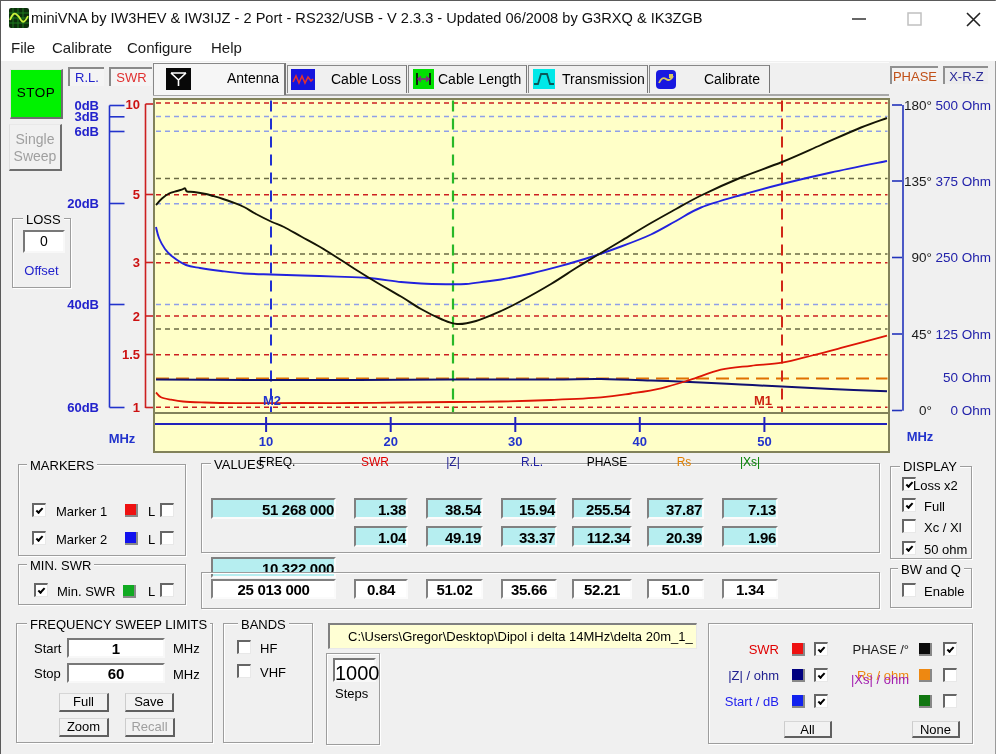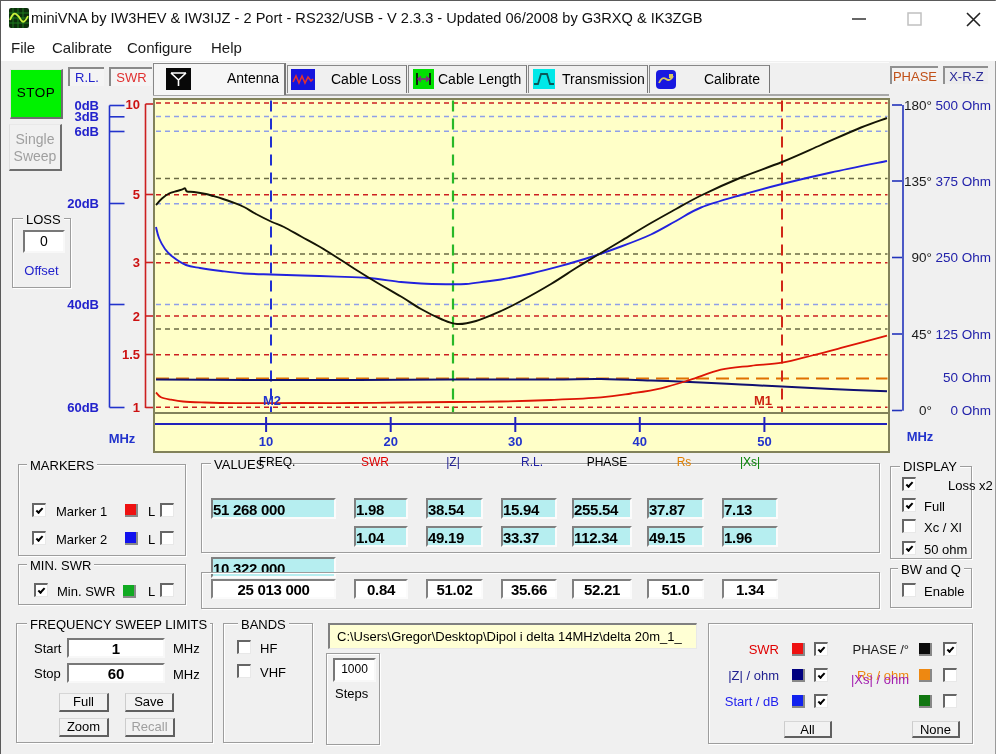--- a/index.html
+++ b/index.html
@@ -19,21 +19,21 @@
 .sunk { background:#ffffff; border-top:2px solid #787878; border-left:2px solid #787878;
   border-bottom:2px solid #f8f8f8; border-right:2px solid #f8f8f8; }
 .grp { position:absolute; border:1px solid #9d9d9d; box-shadow:1px 1px 0 #ffffff, inset 1px 1px 0 #ffffff; }
 .grplab { position:absolute; background:#f0f0f0; font-size:13px; color:#000; padding:0 3px; white-space:nowrap; }
 .cb { position:absolute; width:14px; height:14px; background:#ffffff; border-top:2px solid #666666;
   border-left:2px solid #666666; border-bottom:1px solid #e8e8e8; border-right:1px solid #e8e8e8; }
 .cb span { position:absolute; left:1.5px; top:2.5px; width:7px; height:4px; border-left:2px solid #000; border-bottom:2px solid #000; transform:rotate(-47deg); }
 .sw { position:absolute; width:13px; height:13px; border-right:2px solid #888; border-bottom:2px solid #888; }
 .lab { position:absolute; font-size:13px; color:#000; white-space:nowrap; }
 .vbox { position:absolute; height:21px; background:#b6eef0; border-top:2px solid #808080; border-left:2px solid #808080;
-  border-bottom:2px solid #fbfbfb; border-right:2px solid #fbfbfb; text-align:left; font-size:15px; font-weight:bold; color:#000; padding-top:1px; letter-spacing:-0.3px; }
+  border-bottom:2px solid #fbfbfb; border-right:2px solid #fbfbfb; text-align:right; font-size:15px; font-weight:bold; color:#000; padding-top:1px; letter-spacing:-0.3px; }
 .wbox { position:absolute; height:20px; background:#ffffff; border-top:2px solid #808080; border-left:2px solid #808080;
   border-bottom:2px solid #fbfbfb; border-right:2px solid #fbfbfb; text-align:center; font-size:15px; font-weight:bold; color:#000; padding-top:0px; letter-spacing:-0.3px; }
 .hdr { position:absolute; top:454px; font-size:12px; white-space:nowrap; }
 .tab { position:absolute; top:64px; height:28px; background:#f0f0f0; border-top:1px solid #888;
   border-left:1px solid #888; border-right:1px solid #777; }
 .tabtxt { position:absolute; font-size:14px; color:#000; white-space:nowrap; }
 </style>
 </head>
 <body>
 <div id="win">
@@ -213,47 +213,47 @@
 <div class="grp" style="left:200px;top:462px;width:679px;height:90px"></div>
 <div class="grplab" style="left:210px;top:456px">VALUES</div>
 <div class="hdr" style="left:276px;transform:translateX(-50%);color:#000">FREQ.</div>
 <div class="hdr" style="left:374px;transform:translateX(-50%);color:#e00000">SWR</div>
 <div class="hdr" style="left:452px;transform:translateX(-50%);color:#202090">|Z|</div>
 <div class="hdr" style="left:531px;transform:translateX(-50%);color:#2020a0">R.L.</div>
 <div class="hdr" style="left:606px;transform:translateX(-50%);color:#000">PHASE</div>
 <div class="hdr" style="left:683px;transform:translateX(-50%);color:#e08000">Rs</div>
 <div class="hdr" style="left:749px;transform:translateX(-50%);color:#008000">|Xs|</div>
 <div class="vbox" style="left:210px;top:497px;width:125px">51 268 000</div>
-<div class="vbox" style="left:353px;top:497px;width:54px">1.98</div>
+<div class="vbox" style="left:353px;top:497px;width:54px">1.38</div>
 <div class="vbox" style="left:425px;top:497px;width:57px">38.54</div>
 <div class="vbox" style="left:500px;top:497px;width:56px">15.94</div>
 <div class="vbox" style="left:571px;top:497px;width:60px">255.54</div>
 <div class="vbox" style="left:646px;top:497px;width:57px">37.87</div>
 <div class="vbox" style="left:721px;top:497px;width:56px">7.13</div>
 <div class="vbox" style="left:210px;top:556px;width:125px">10 322 000</div>
 <div class="vbox" style="left:353px;top:525px;width:54px">1.04</div>
 <div class="vbox" style="left:425px;top:525px;width:57px">49.19</div>
 <div class="vbox" style="left:500px;top:525px;width:56px">33.37</div>
 <div class="vbox" style="left:571px;top:525px;width:60px">112.34</div>
-<div class="vbox" style="left:646px;top:525px;width:57px">49.15</div>
+<div class="vbox" style="left:646px;top:525px;width:57px">20.39</div>
 <div class="vbox" style="left:721px;top:525px;width:56px">1.96</div>
 <div class="abs" style="left:200px;top:571px;width:679px;height:37px;border:1px solid #9d9d9d;box-shadow:1px 1px 0 #fff, inset 1px 1px 0 #fff"></div>
 <div class="wbox" style="left:210px;top:578px;width:125px">25 013 000</div>
 <div class="wbox" style="left:353px;top:578px;width:54px">0.84</div>
 <div class="wbox" style="left:425px;top:578px;width:57px">51.02</div>
 <div class="wbox" style="left:500px;top:578px;width:56px">35.66</div>
 <div class="wbox" style="left:571px;top:578px;width:60px">52.21</div>
 <div class="wbox" style="left:646px;top:578px;width:57px">51.0</div>
 <div class="wbox" style="left:721px;top:578px;width:56px">1.34</div>
 <div class="grp" style="left:889px;top:465px;width:82px;height:93px"></div>
 <div class="grplab" style="left:899px;top:458px">DISPLAY</div>
 <div class="cb" style="left:901px;top:476px">
       <span></span>
     </div>
-<div class="lab" style="left:947px;top:477px">Loss x2</div>
+<div class="lab" style="left:912px;top:477px">Loss x2</div>
 <div class="cb" style="left:901px;top:497px">
       <span></span>
     </div>
 <div class="lab" style="left:923px;top:498px">Full</div>
 <div class="cb" style="left:901px;top:518px"></div>
 <div class="lab" style="left:923px;top:519px">Xc / Xl</div>
 <div class="cb" style="left:901px;top:540px">
       <span></span>
     </div>
 <div class="lab" style="left:923px;top:541px">50 ohm</div>
@@ -272,23 +272,23 @@
 <div class="btn" style="left:58px;top:692px;width:50px;height:19px">Full</div>
 <div class="btn" style="left:124px;top:692px;width:49px;height:19px">Save</div>
 <div class="btn" style="left:58px;top:717px;width:50px;height:19px">Zoom</div>
 <div class="btn" style="left:124px;top:717px;width:50px;height:19px;color:#9f9f9f">Recall</div>
 <div class="grp" style="left:222px;top:622px;width:90px;height:120px"></div>
 <div class="grplab" style="left:237px;top:616px">BANDS</div>
 <div class="cb" style="left:236px;top:639px"></div>
 <div class="lab" style="left:259px;top:640px">HF</div>
 <div class="cb" style="left:236px;top:663px"></div>
 <div class="lab" style="left:259px;top:664px">VHF</div>
-<div class="abs" style="left:327px;top:622px;width:369px;height:26px;background:#ffffd4;border-top:2px solid #808080;border-left:2px solid #808080;border-bottom:1px solid #e8e8e8;border-right:1px solid #e8e8e8;font-size:13px;color:#000;padding:4px 0 0 7px;white-space:nowrap;overflow:hidden">C:\Users\Gregor\Desktop\Dipol i delta 14MHz\delta 20m_1_</div>
+<div class="abs" style="left:327px;top:622px;width:369px;height:26px;background:#ffffd4;border-top:2px solid #808080;border-left:2px solid #808080;border-bottom:1px solid #e8e8e8;border-right:1px solid #e8e8e8;font-size:13px;color:#000;padding:4px 0 0 18px;white-space:nowrap;overflow:hidden">C:\Users\Gregor\Desktop\Dipol i delta 14MHz\delta 20m_1_</div>
 <div class="abs" style="left:325px;top:652px;width:54px;height:92px;border:1px solid #9d9d9d;box-shadow:1px 1px 0 #fff, inset 1px 1px 0 #fff"></div>
-<div class="abs sunk" style="left:332px;top:657px;width:43px;height:24px;text-align:center;font-size:12px;padding-top:2px">1000</div>
+<div class="abs sunk" style="left:332px;top:657px;width:43px;height:24px;text-align:left;font-size:20px;padding-top:2px">1000</div>
 <div class="lab" style="left:334px;top:685px">Steps</div>
 <div class="grp" style="left:707px;top:622px;width:265px;height:121px"></div>
 <div class="lab" style="left:778px;top:641px;transform:translateX(-100%);color:#e00000">SWR</div>
 <div class="sw" style="left:791px;top:642px;background:#ee1111"></div>
 <div class="cb" style="left:813px;top:641px">
       <span></span>
     </div>
 <div class="lab" style="left:908px;top:641px;transform:translateX(-100%);color:#1a1a1a">PHASE /°</div>
 <div class="sw" style="left:918px;top:642px;background:#0a0a0a"></div>
 <div class="cb" style="left:942px;top:641px">

